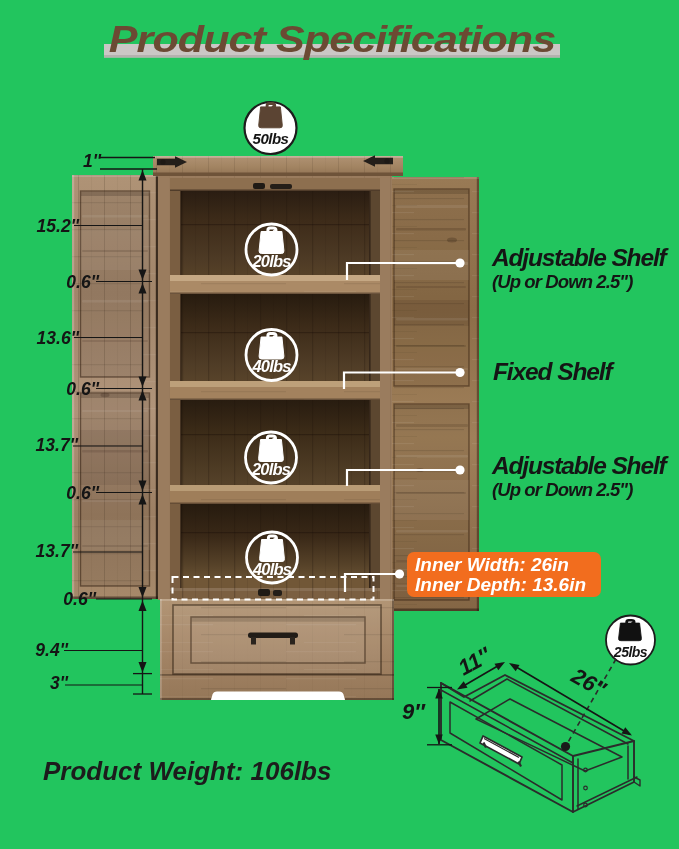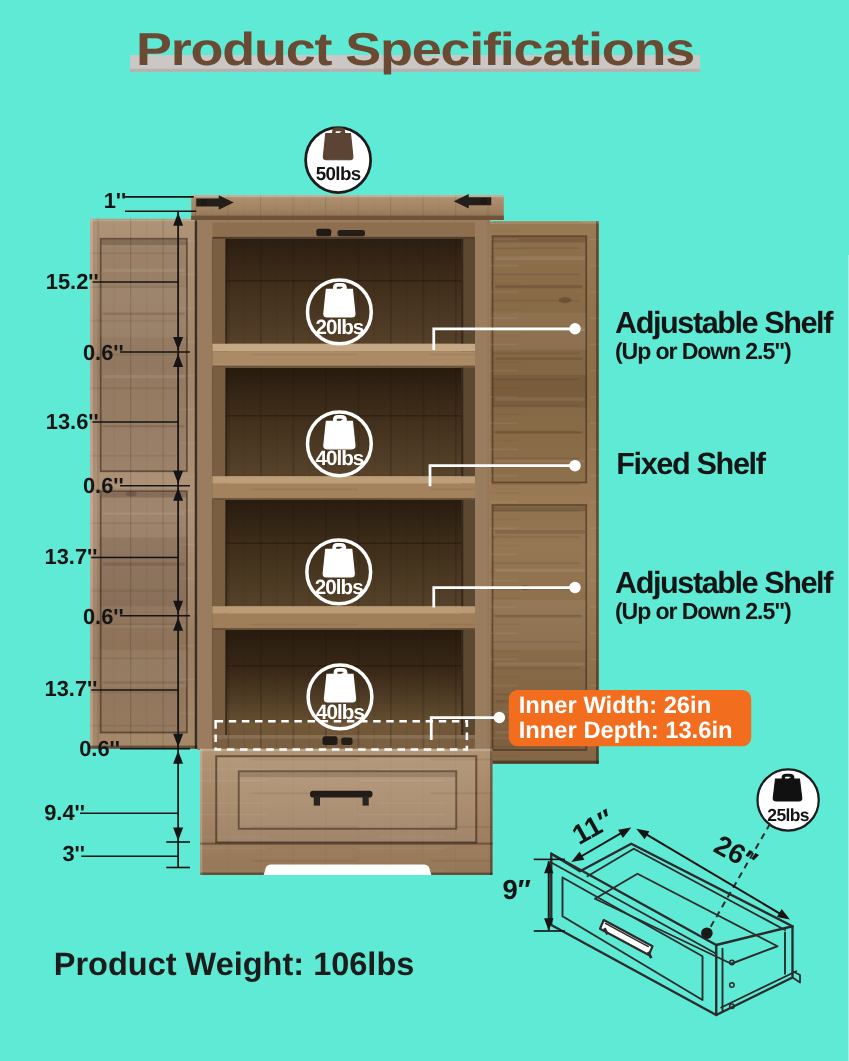--- a/index.html
+++ b/index.html
@@ -1,15 +1,15 @@
 <!DOCTYPE html>
 <html><head><meta charset="utf-8">
 <style>
 html,body{margin:0;padding:0;background:#ffffff;}
-#page{position:relative;width:679px;height:849px;overflow:hidden;background:#5eead4;font-family:"Liberation Sans",sans-serif;}
+#page{position:relative;width:679px;height:849px;overflow:hidden;background:#22c55e;font-family:"Liberation Sans",sans-serif;font-style:italic;}
 </style></head>
 <body>
 <div id="page">
 <svg width="679" height="849" viewBox="0 0 679 849" style="position:absolute;left:0;top:0">
 <defs>
 <linearGradient id="gTop" x1="0" y1="0" x2="0" y2="1">
  <stop offset="0" stop-color="#b09273"></stop>
           <stop offset="0.55" stop-color="#a28462"></stop>
           <stop offset="1" stop-color="#907254"></stop>
 </linearGradient>

